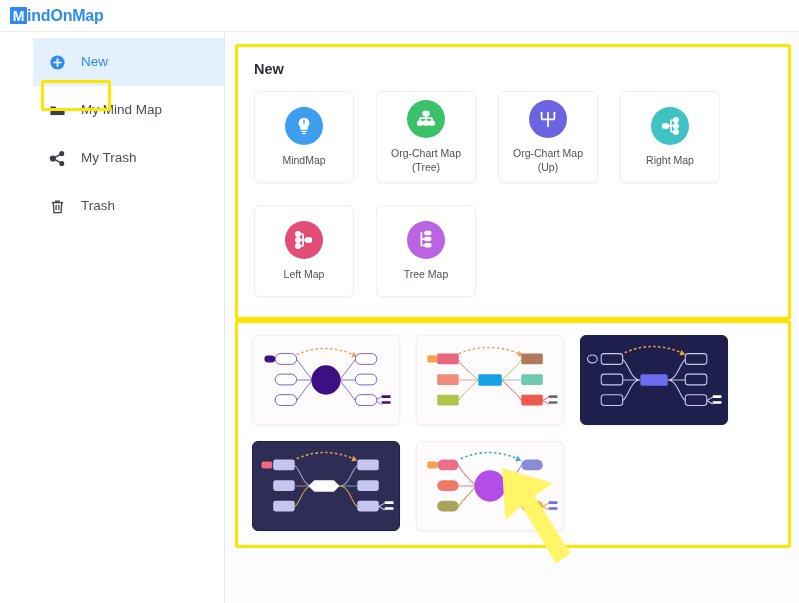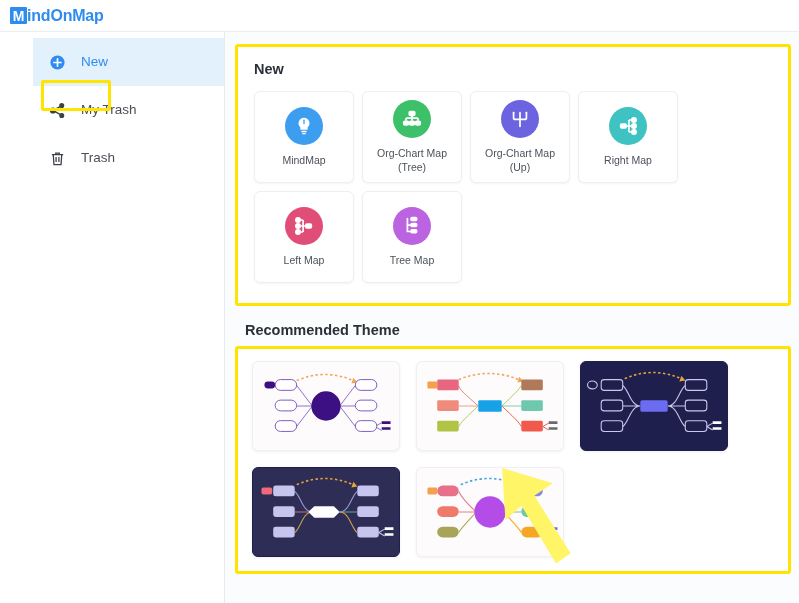--- a/index.html
+++ b/index.html
@@ -88,21 +88,21 @@
 
   .section-title {
     font-size: 14.5px; font-weight: bold; color: #2b3038;
     margin-bottom: 14px;
   }
   .section-title-outer {
     font-size: 14.5px; font-weight: bold; color: #2b3038;
     margin: 16px 0 8px 10px;
   }
 
-  .cards { display: flex; flex-wrap: wrap; gap: 8px; }
+  .cards { display: flex; flex-wrap: wrap; gap: 22px; }
   .card {
     width: 100px; height: 92px;
     background: #ffffff;
     border: 1px solid #edeff3;
     border-radius: 6px;
     box-shadow: 0 1px 2px rgba(30,40,60,.05);
     display: flex; flex-direction: column;
     align-items: center; justify-content: center;
     gap: 9px; cursor: pointer;
   }
@@ -158,20 +158,29 @@
       <div class="nav-item active">
         <span class="nav-icon">
           <svg width="17" height="17" viewBox="0 0 24 24">
               <circle cx="12" cy="12" r="10" fill="#2e8bf0"></circle>
               <path d="M12 7v10M7 12h10" stroke="#fff" stroke-width="2.4" stroke-linecap="round"></path>
             </svg>
         </span>
         <span class="nav-label">New</span>
       </div>
 
+      <div class="nav-item">
+        <span class="nav-icon">
+          <svg width="17" height="17" viewBox="0 0 24 24" fill="#3b4048">
+              <path d="M2 6.5h7l1.6 2H22v2H2z"></path>
+              <path d="M2 11h20v7.5H2z"></path>
+            </svg>
+        </span>
+        <span class="nav-label">My Mind Map</span>
+      </div>
 
       <div class="nav-item">
         <span class="nav-icon">
           <svg width="17" height="17" viewBox="0 0 24 24" fill="none" stroke="#3b4048" stroke-width="2">
               <circle cx="18" cy="5" r="2.6" fill="#3b4048"></circle>
               <circle cx="18" cy="19" r="2.6" fill="#3b4048"></circle>
               <circle cx="5.5" cy="12" r="3.4" fill="#3b4048"></circle>
               <path d="M8.6 10.5l6.9-3.9M8.6 13.5l6.9 3.9"></path>
             </svg>
         </span>
@@ -270,21 +279,20 @@
                   <rect x="11" y="16.2" width="6" height="3" rx="1" fill="#fff"></rect>
                 </svg>
             </div>
             <div class="card-label">Tree Map</div>
           </div>
 
 
         </div>
       </div>
 
-      <div class="section-title-outer">Recommended Theme</div>
 
       <div class="panel panel-theme">
         <div class="themes">
 
           <div class="theme light">
             <svg viewBox="0 0 148 90">
               <g fill="none" stroke="#8b6fd0" stroke-width="1">
                 <path d="M60 45 L44 24 M60 45 L44 45 M60 45 L44 66 M88 45 L104 24 M88 45 L104 45 M88 45 L104 66"></path>
                 <path d="M124 66 l7 -4 M124 66 l7 4"></path>
               </g>

